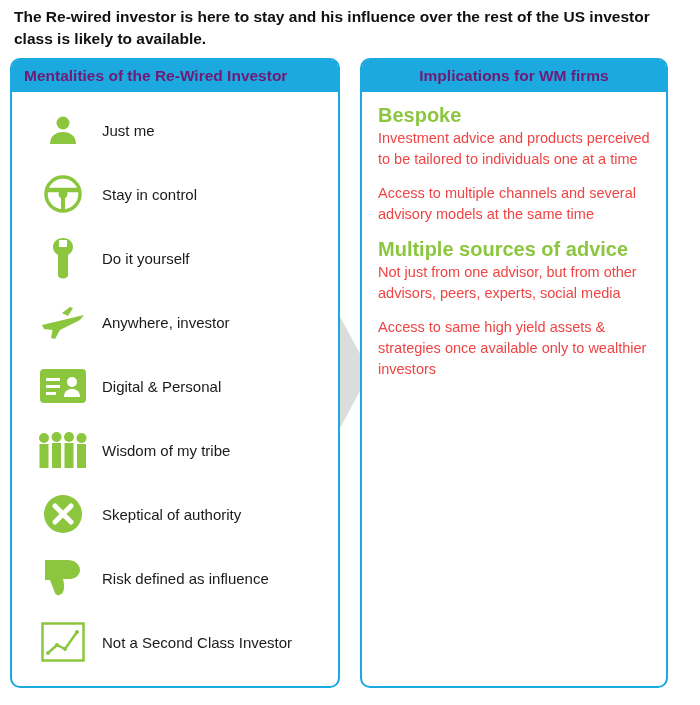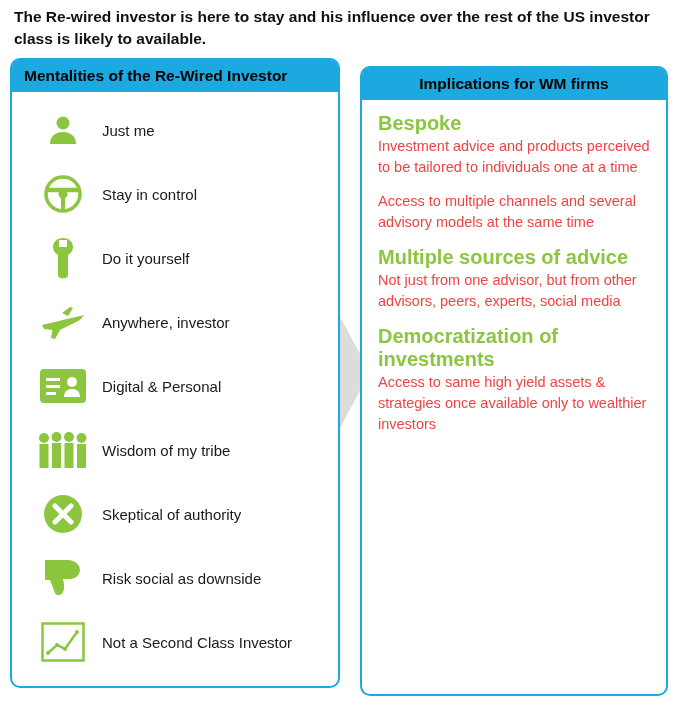--- a/index.html
+++ b/index.html
@@ -35,27 +35,27 @@
     box-sizing: border-box;
   }
   #left-panel {
     left: 10px;
     top: 58px;
     width: 330px;
     height: 630px;
   }
   #right-panel {
     left: 360px;
-    top: 66px;
+    top: 58px;
     width: 308px;
     height: 630px;
   }
   .panel-header {
     background: #1ca9e0;
-    color: #000000;
+    color: #701a75;
     font-size: 15.5px;
     font-weight: bold;
     height: 32px;
     line-height: 32px;
     border-radius: 7px 7px 0 0;
     box-sizing: border-box;
   }
   #left-panel .panel-header { padding-left: 12px; text-align: left; }
   #right-panel .panel-header { text-align: center; }
 
@@ -212,21 +212,21 @@
       </span>
       <span class="mentality-label">Skeptical of authority</span>
     </li>
 
     <li class="mentality-row">
       <span class="mentality-icon">
         <svg width="42" height="40" viewBox="0 0 42 40" xmlns="http://www.w3.org/2000/svg">
           <path d="M3 2 L26 2 C32 2 38 6 38 12 C38 17 33 21 28 21 L21 21 C22 25 23 30 21 34 C19 38 14 38 13 35 L8 22 L3 22 Z" fill="#8cc63f"></path>
         </svg>
       </span>
-      <span class="mentality-label">Risk social as downside</span>
+      <span class="mentality-label">Risk defined as influence</span>
     </li>
 
     <li class="mentality-row">
       <span class="mentality-icon">
         <svg width="44" height="40" viewBox="0 0 44 40" xmlns="http://www.w3.org/2000/svg">
           <rect x="1.5" y="1.5" width="41" height="37" fill="none" stroke="#8cc63f" stroke-width="2.5"></rect>
           <path d="M7 31 L16 23 L24 27 L36 10" fill="none" stroke="#8cc63f" stroke-width="2.5"></path>
           <circle cx="7" cy="31" r="2" fill="#8cc63f"></circle>
           <circle cx="16" cy="23" r="2" fill="#8cc63f"></circle>
           <circle cx="24" cy="27" r="2" fill="#8cc63f"></circle>
@@ -254,18 +254,17 @@
     </div>
 
     <div class="imp-block">
       <div class="imp-title">Multiple sources of advice</div>
       <div class="imp-body">Not just from one advisor, but from other advisors, peers, experts, social media</div>
     </div>
 
 
 
     <div class="imp-block">
-      <div class="imp-title">Democratization of investments</div>
       <div class="imp-body">Access to same high yield assets &amp; strategies once available only to wealthier investors</div>
     </div>
 
   </div>
 </div>
 
 </body></html>

